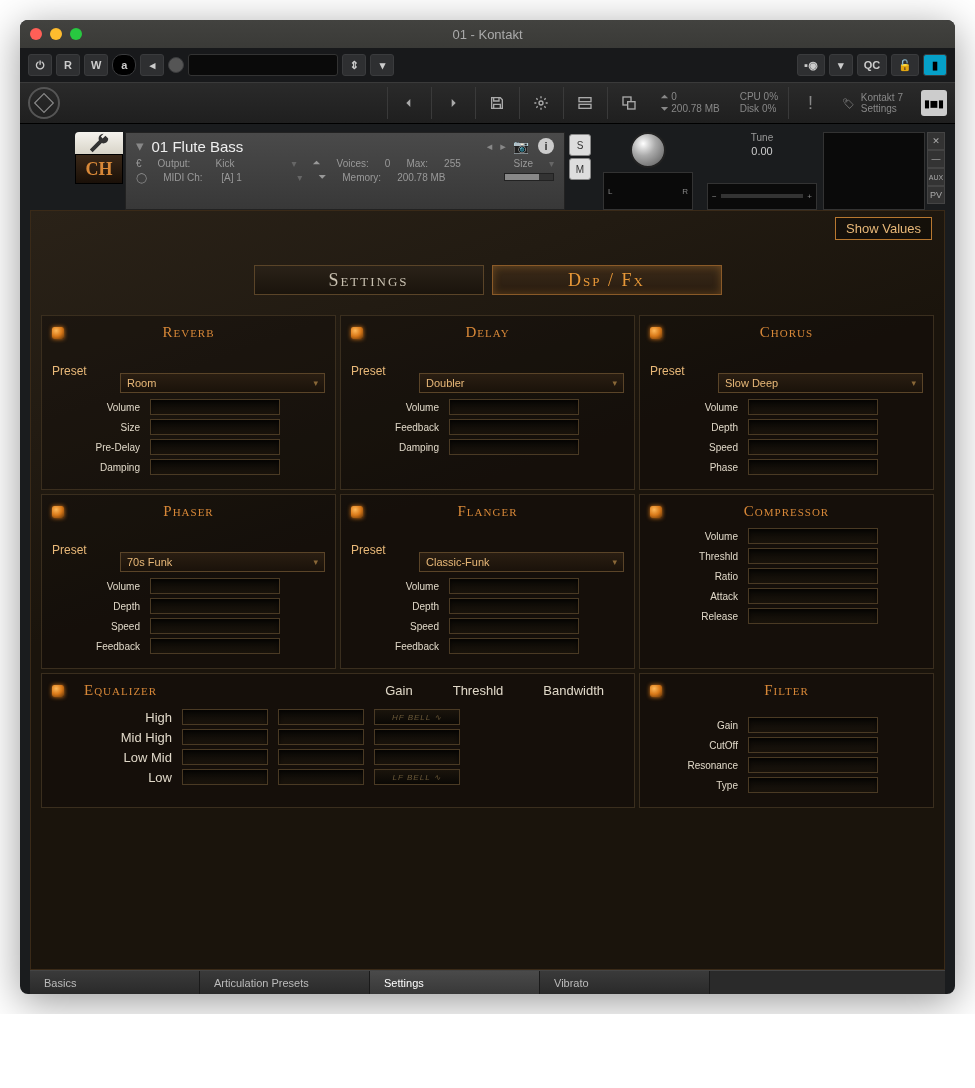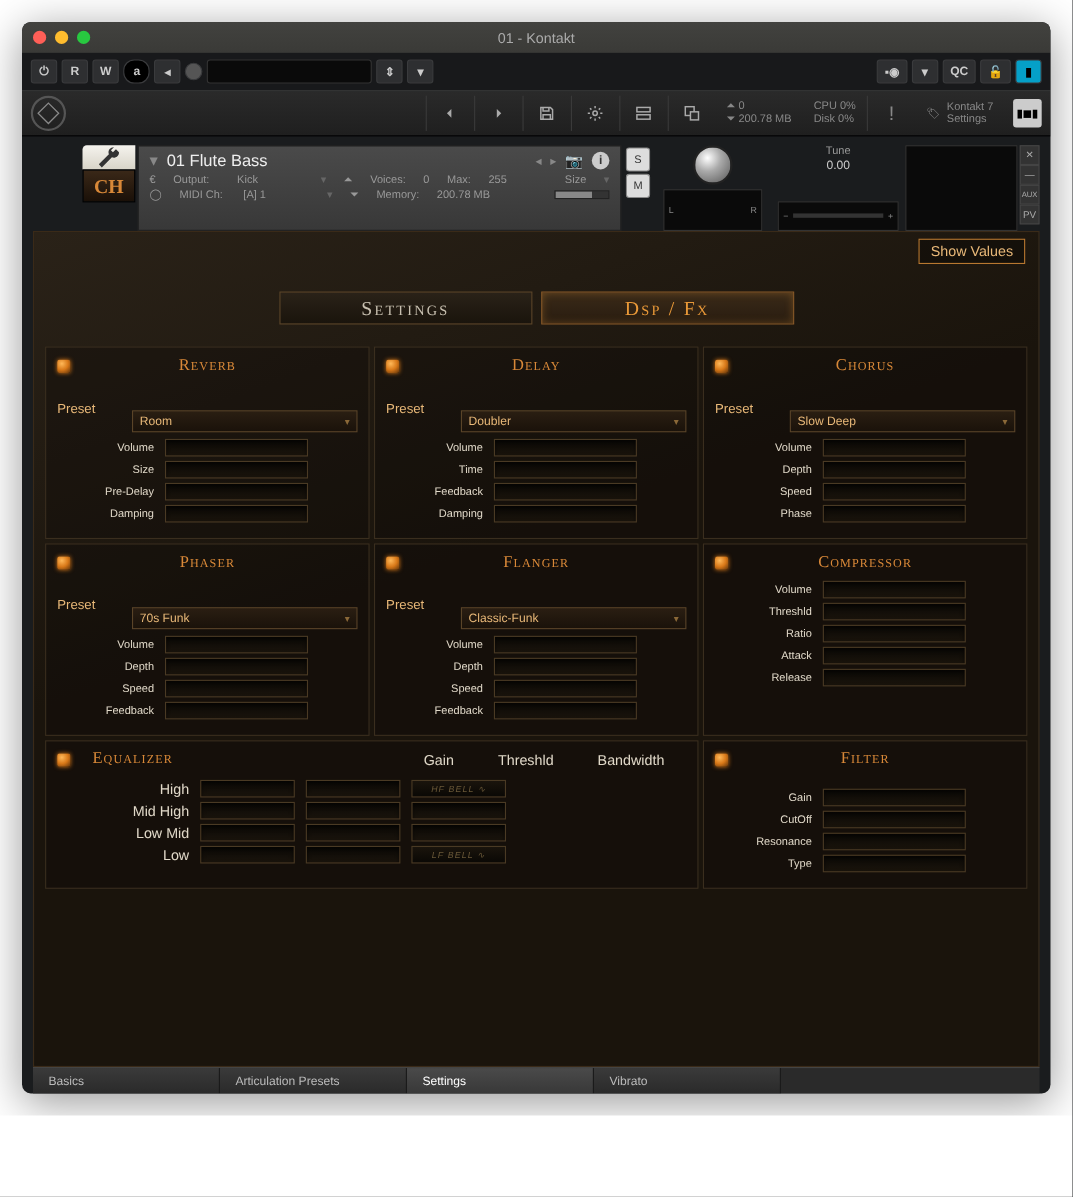--- a/index.html
+++ b/index.html
@@ -289,24 +289,20 @@
               <div class="plab">Preset</div>
               <div class="psel">
                 <span>Doubler</span>
               </div>
             </div>
           <div class="param">
               <div class="paramlab">Volume</div>
               <div class="slider"></div>
             </div>
           <div class="param">
-              <div class="paramlab">Time</div>
-              <div class="slider"></div>
-            </div>
-          <div class="param">
               <div class="paramlab">Feedback</div>
               <div class="slider"></div>
             </div>
           <div class="param">
               <div class="paramlab">Damping</div>
               <div class="slider"></div>
             </div>
         </div>
 
         <div class="fxcell">

